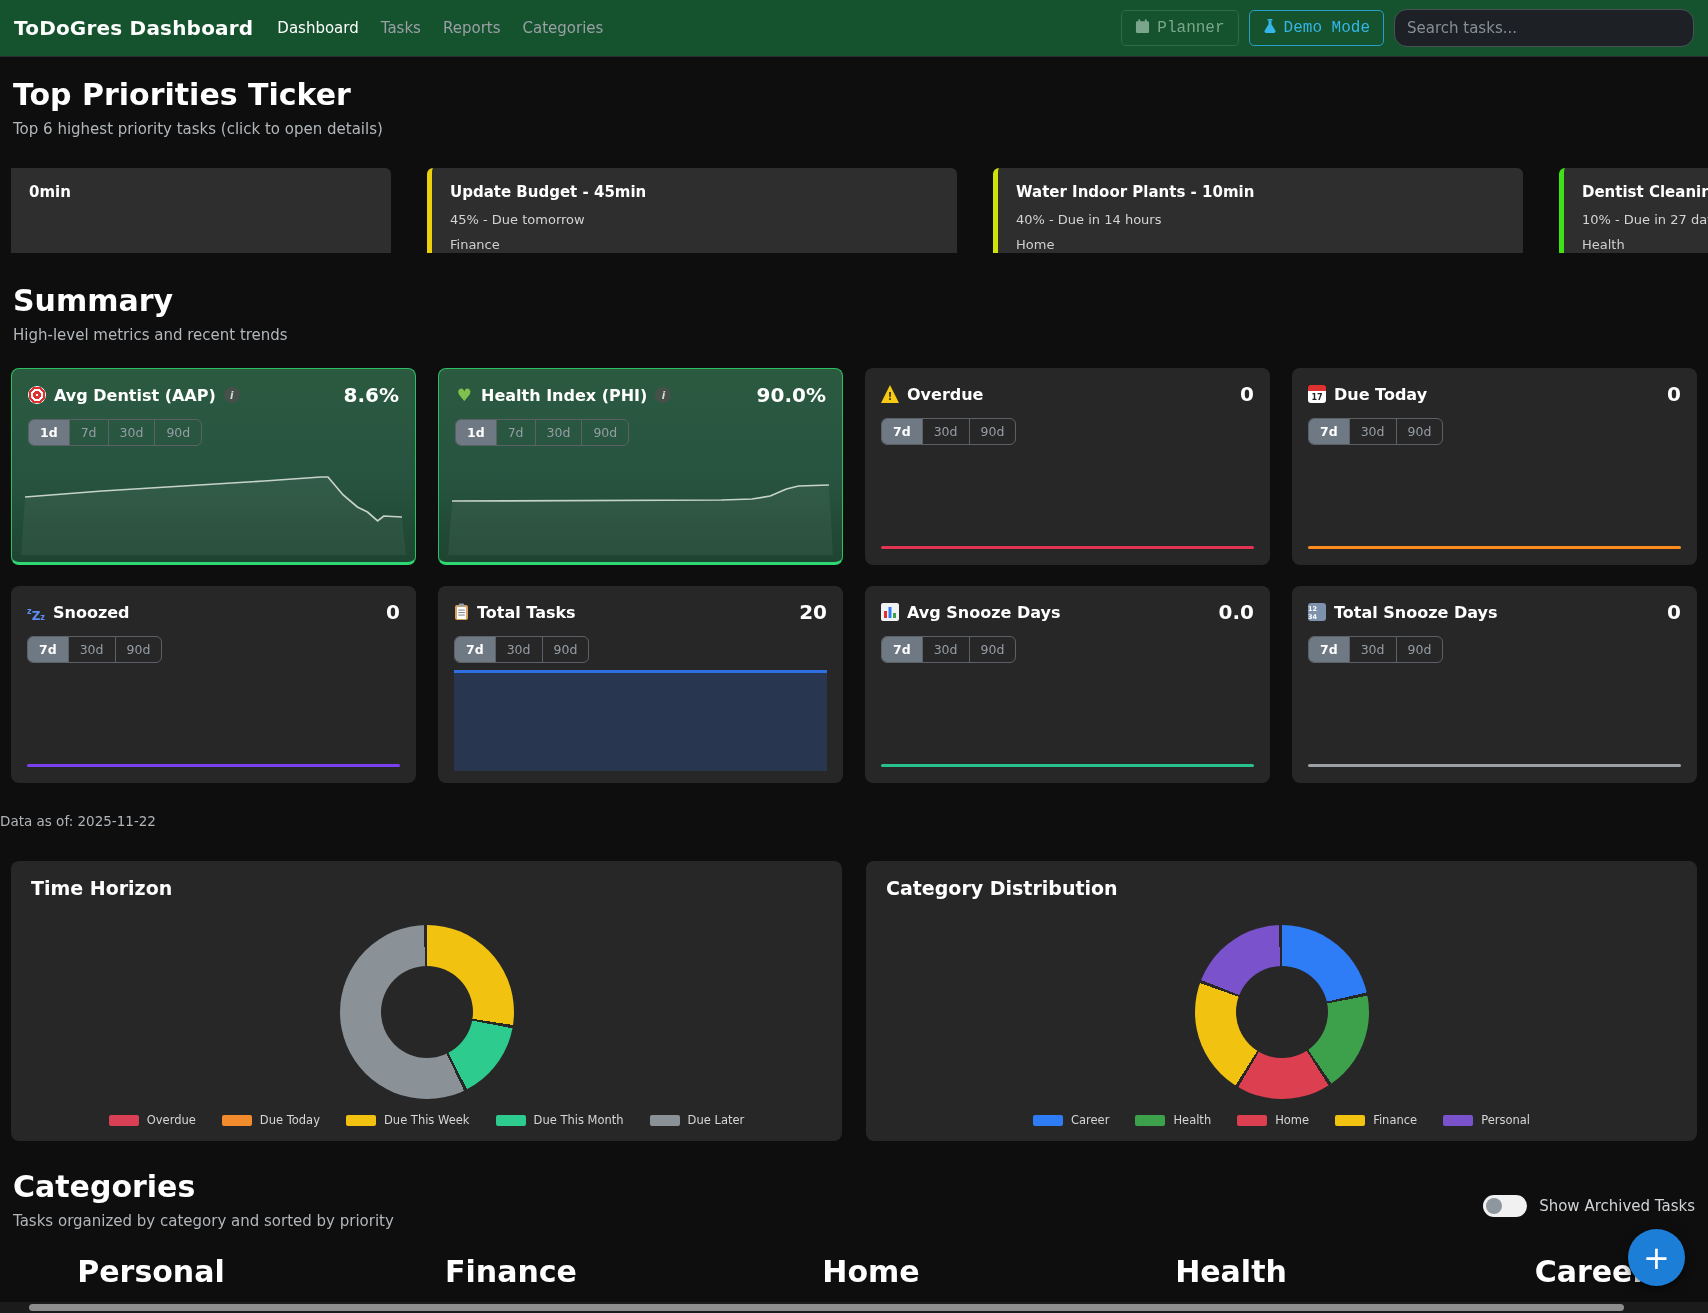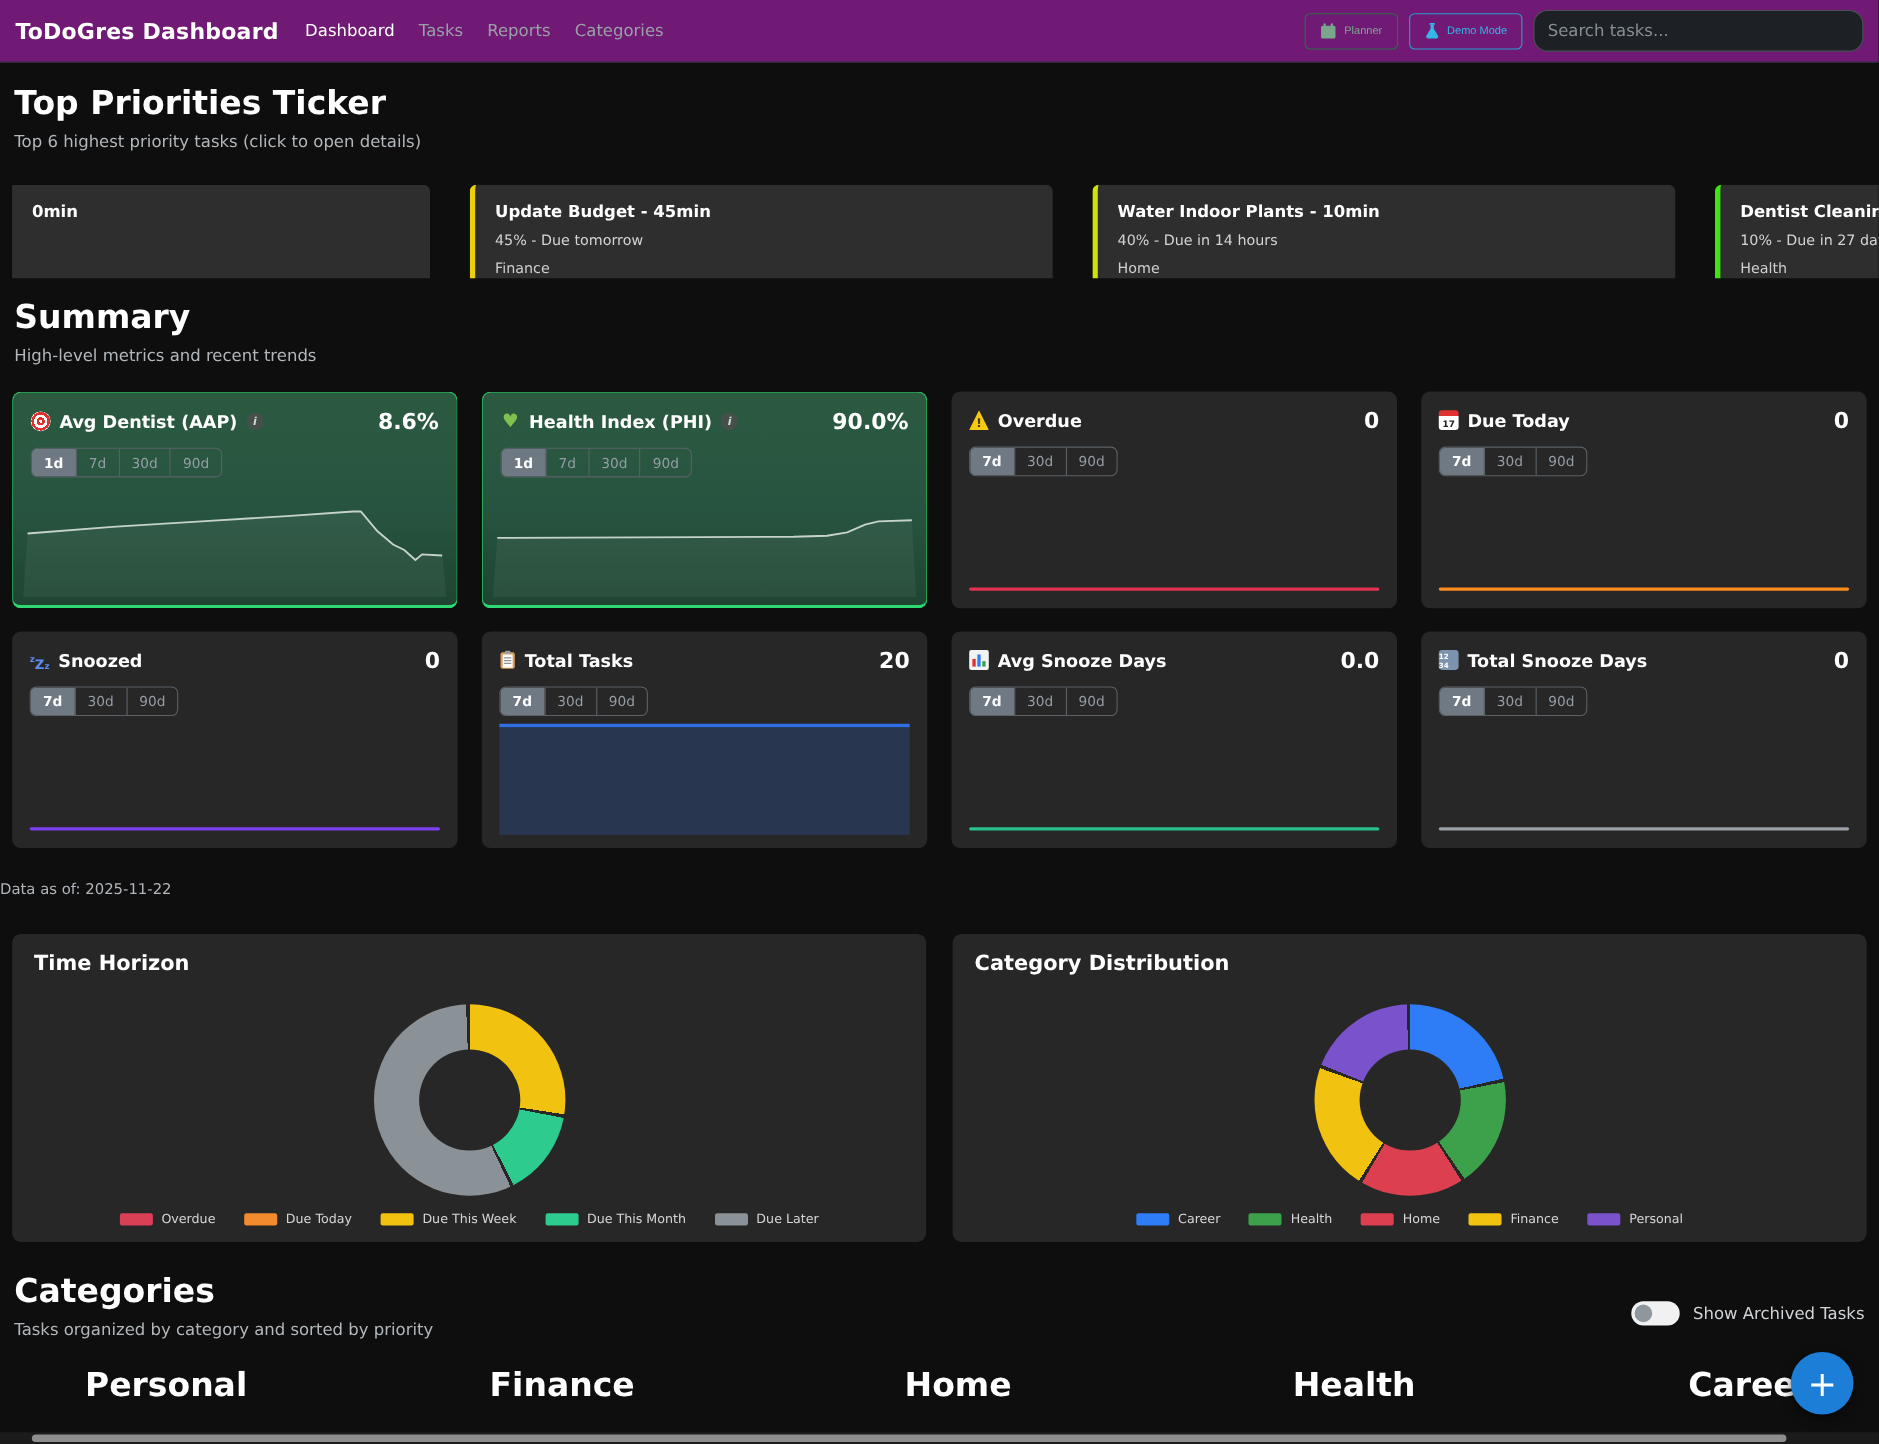--- a/index.html
+++ b/index.html
@@ -2,39 +2,39 @@
 <html><head>
 <meta charset="utf-8">
 <style>
   html,body{margin:0;padding:0}
   body{
     width:1708px;height:1313px;overflow:hidden;position:relative;
     background:#0e0e0e;color:#fff;
     font-family:"DejaVu Sans","Liberation Sans",sans-serif;
   }
   
-  .topbar{height:57px;background:#701a75;border-bottom:1px solid #2a2f34;
+  .topbar{height:57px;background:#14532d;border-bottom:1px solid #2a2f34;
     display:flex;align-items:center;padding:12px 14px;box-sizing:border-box}
   .app-title{font-size:20px;font-weight:bold;letter-spacing:.2px}
   .topnav{display:flex;gap:22px;margin-left:24px;font-size:15px}
   .topnav .nav-link{color:#9aa0a6;cursor:pointer}
   .topnav .nav-link.active{color:#fff}
   .topbar-right{margin-left:auto;display:flex;align-items:center;gap:10px}
-  .btn-outline{display:flex;align-items:center;gap:7px;border-radius:5px;
-    padding:8px 13px;font-size:10px;background:transparent;border:1px solid;cursor:pointer;
-    font-family:Liberation Sans, sans-serif}
+  .btn-outline{display:flex;align-items:flex-start;gap:7px;border-radius:5px;
+    padding:8px 13px;font-size:16px;background:transparent;border:1px solid;cursor:pointer;
+    font-family:Liberation Mono, monospace}
   .btn-planner{color:#7ca68c;border-color:#2f6b4a}
   .btn-demo{color:#35b6e8;border-color:#2a9dcd}
   .search-input{width:300px;height:38px;background:#1d2125;border:1px solid #4a5056;
     border-radius:13px;color:#adb5bd;padding:0 12px;font-size:15px;box-sizing:border-box;
     font-family:inherit;outline:none}
   .search-input::placeholder{color:#868e96}
   
   .h1{font-size:30px;font-weight:bold;margin:20px 0 0 13px}
-  .h1.summary-h1{margin-top:18px}
+  .h1.summary-h1{margin-top:30px}
   .subtitle{font-size:15px;color:#b2b7bb;margin:8px 0 0 13px}
   
   .ticker-wrap{margin:30px 0 0 11px;overflow:hidden;height:85px}
   .ticker-inner{display:flex;gap:36px;margin-left:-150px;height:119px}
   .ticker-card{width:530px;min-width:530px;height:119px;background:#2e2e2e;border-radius:6px;
     border-left:5px solid transparent;padding:15px 18px;box-sizing:border-box;cursor:pointer}
   .ticker-card .t{font-size:15px;font-weight:600;margin-bottom:11px;white-space:nowrap;overflow:hidden}
   .ticker-card .m{font-size:13px;color:#d4d4d4;margin-bottom:10px}
   .ticker-card .c{font-size:13px;color:#cfcfcf}
   .ticker-card.clipped{border-left-color:transparent}

